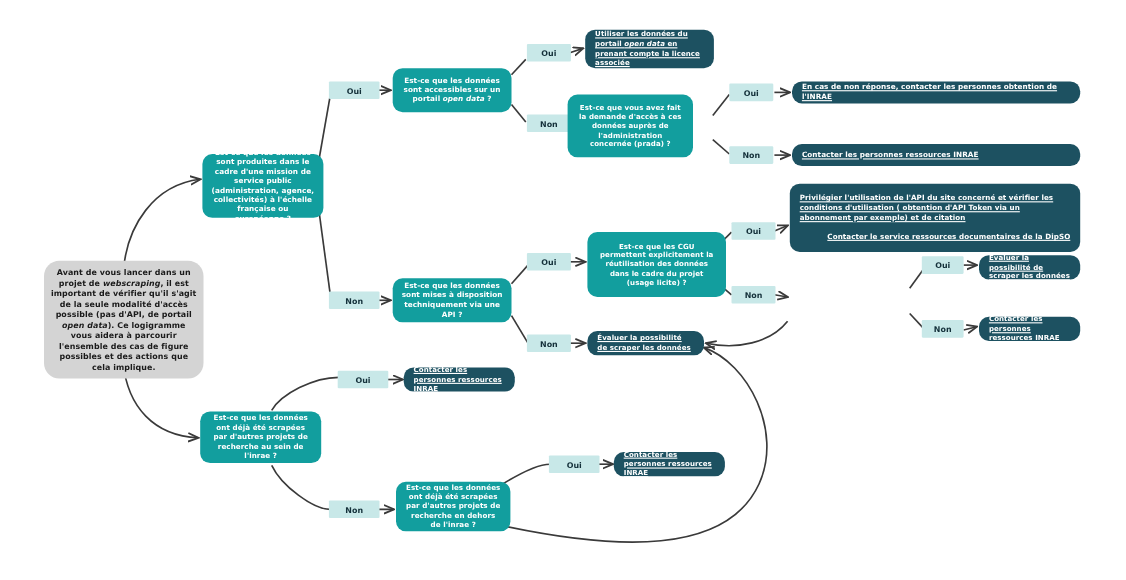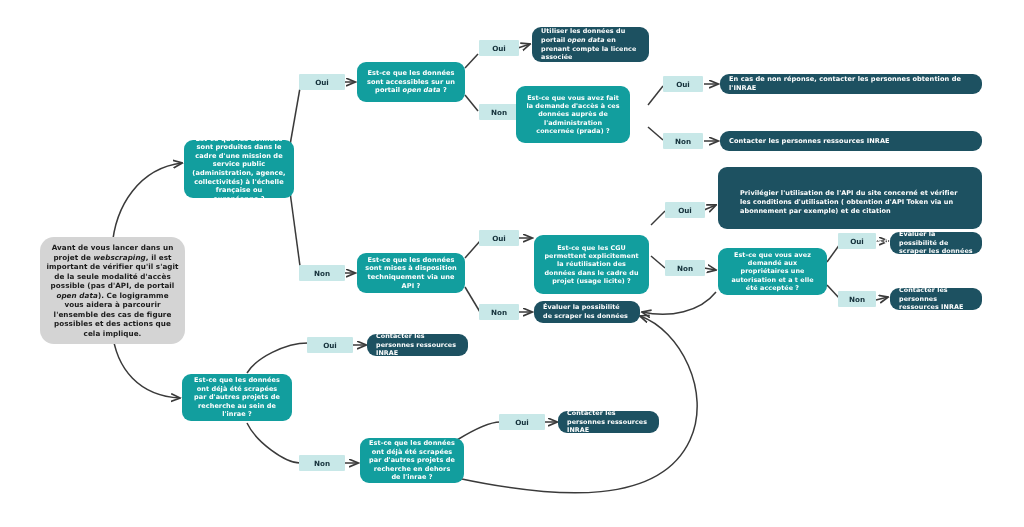--- a/index.html
+++ b/index.html
@@ -50,23 +50,24 @@
     text-align: center;
     padding: 5px 8px;
     line-height: 1.3;
   }
   .node.action {
     background: #1d5161;
     color: #ffffff;
     text-align: left;
     padding: 6px 9px;
     line-height: 1.35;
+    text-decoration: underline;
   }
   .node.action p {
-    margin: 13px;
+    margin: 0;
   }
   .node.action p + p {
     margin-top: 9px;
     text-align: right;
   }
   .edge-label {
     position: absolute;
     box-sizing: border-box;
     background: #c8e8e8;
     color: #14303a;
@@ -202,39 +203,36 @@
     <span>Est-ce que les données sont mises à disposition techniquement via une API ?</span>
   </div>
 
   <div class="edge-label" style="left:479px; top:230px; width:40px; height:16px; font-size:7.2px;">
     <span>Oui</span>
   </div>
   <div class="edge-label" style="left:479px; top:304px; width:40px; height:16px; font-size:7.2px;">
     <span>Non</span>
   </div>
 
-  <div class="node question" style="left:534px; top:211px; width:115px; height:59px; font-size:6.4px;margin-top:24px;">
+  <div class="node question" style="left:534px; top:211px; width:126px; height:59px; font-size:6.4px;">
     <span>Est-ce que les CGU permettent explicitement la réutilisation des données dans le cadre du projet (usage licite) ?</span>
   </div>
 
   <div class="edge-label" style="left:665px; top:202px; width:40px; height:16px; font-size:7.2px;">
     <span>Oui</span>
   </div>
   <div class="edge-label" style="left:665px; top:260px; width:40px; height:16px; font-size:7.2px;">
     <span>Non</span>
   </div>
 
   <div class="node action" style="left:718px; top:167px; width:264px; height:62px; font-size:6.5px; justify-content:flex-start; padding-top:9px;">
     <p>Privilégier l'utilisation de l'API du site concerné et vérifier les conditions d'utilisation ( obtention d'API Token via un abonnement par exemple) et de citation</p>
     <p>Contacter le service ressources documentaires de la DipSO</p>
   </div>
 
-  <div class="node question" style="left:718px; top:248px; width:109px; height:47px; font-size:6.4px;">
-    <span>Est-ce que vous avez demandé aux propriétaires une autorisation et a t elle été acceptée ?</span>
-  </div>
 
   <div class="edge-label" style="left:838px; top:233px; width:38px; height:16px; font-size:7.2px;">
     <span>Oui</span>
   </div>
   <div class="edge-label" style="left:838px; top:291px; width:38px; height:16px; font-size:7.2px;">
     <span>Non</span>
   </div>
 
   <div class="node action" style="left:890px; top:232px; width:92px; height:22px; font-size:6.4px;">
     <span>Évaluer la possibilité de scraper les données</span>

